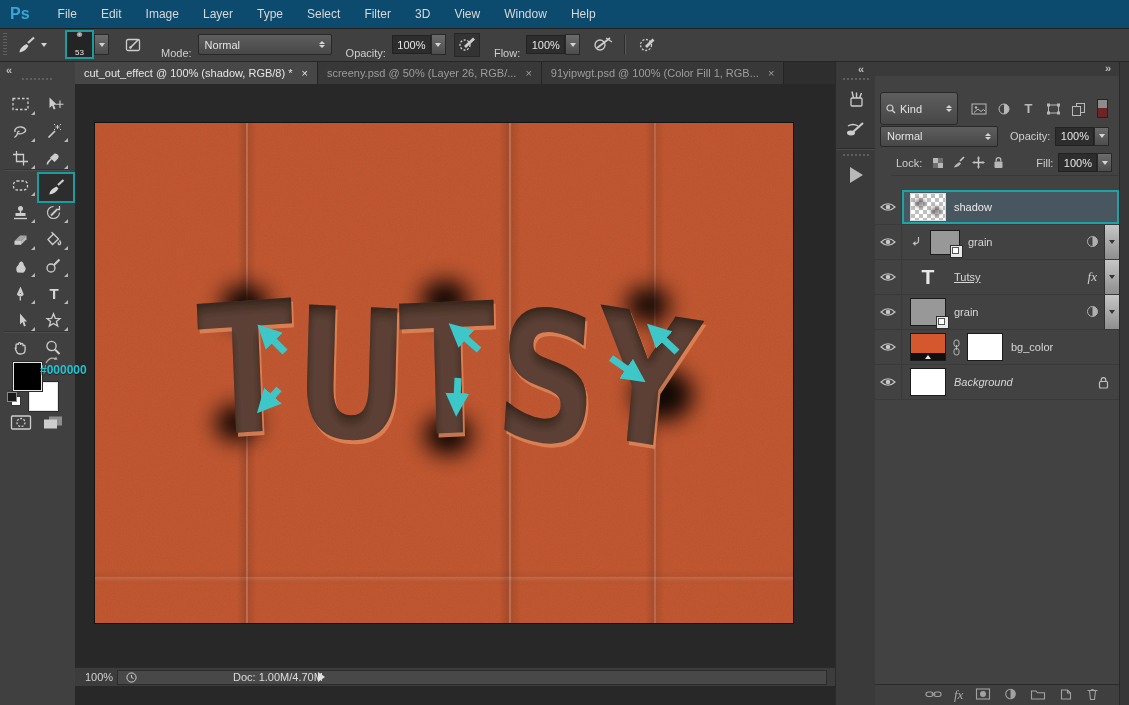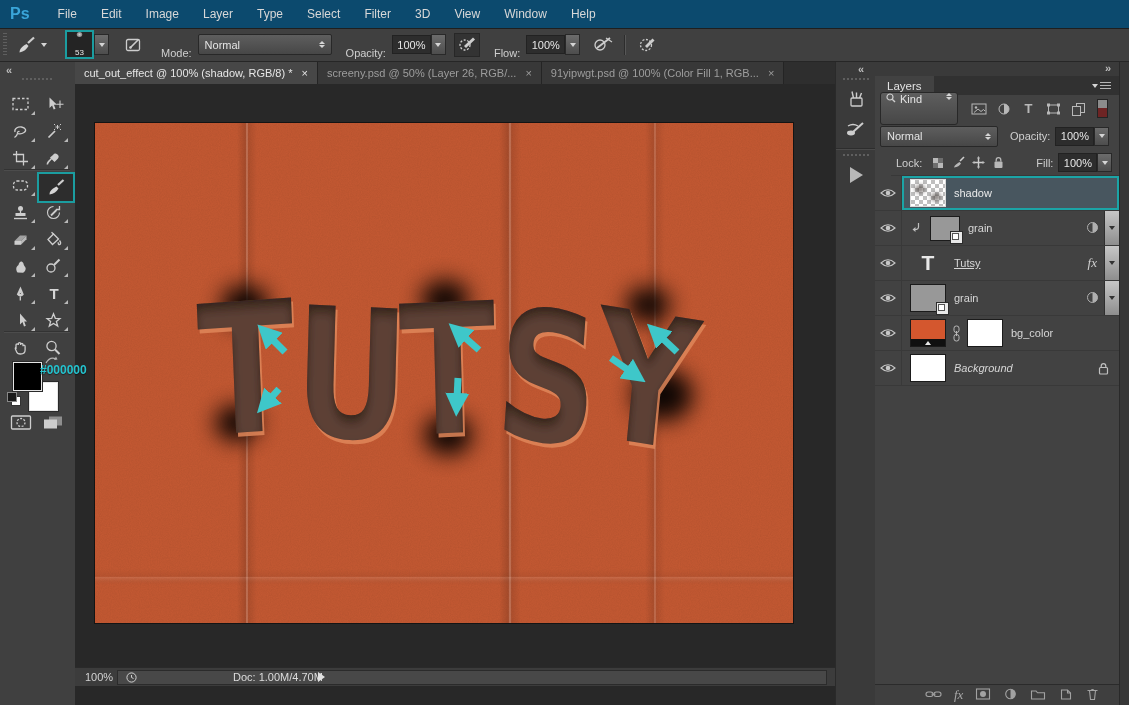--- a/index.html
+++ b/index.html
@@ -82,28 +82,28 @@
          background:repeating-linear-gradient(to right,#5f5f5f 0 2px,transparent 2px 4px);}
   .dsep{position:absolute;left:0;width:100%;height:1px;background:#2d2d2d;box-shadow:0 1px 0 #4a4a4a;}
   
   .rightpanel{position:absolute;left:875px;top:62px;width:244px;bottom:0;background:#424242;}
   .rightedge{position:absolute;left:1119px;top:62px;width:10px;bottom:0;background:#373737;border-left:1px solid #292929;}
   .pdocktop{position:absolute;left:0;top:0;width:100%;height:14px;background:#3a3a3a;}
   .ptabrow{position:absolute;left:0;top:14px;width:100%;height:19px;background:#313131;display:flex;align-items:stretch;}
   .ptab{background:#424242;color:#e2e2e2;padding:0 12px;display:flex;align-items:center;font-size:11.5px;}
   .filterrow{position:absolute;left:0;top:33px;width:100%;height:27px;display:flex;align-items:center;padding-left:5px;box-sizing:border-box;}
   .kindbox{width:78px;height:33px;background:linear-gradient(#5e5e5e,#474747);border:1px solid #282828;border-radius:3px;
-           display:flex;align-items:flex-start;padding:0 5px;box-sizing:border-box;color:#e4e4e4;}
+           display:flex;align-items:center;padding:0 5px;box-sizing:border-box;color:#e4e4e4;}
   .fico{width:25px;height:18px;display:flex;align-items:center;justify-content:center;}
   .fswitch{width:9px;height:17px;border:1px solid #242424;margin-left:6px;
            background:linear-gradient(#8c8c8c 0 50%,#6e2424 50% 100%);}
   .blendrow{position:absolute;left:0;top:60px;width:100%;height:28px;display:flex;align-items:center;padding-left:5px;box-sizing:border-box;}
   .lockrow{position:absolute;left:16px;top:88px;width:100%;height:26px;display:flex;align-items:center;padding-left:5px;box-sizing:border-box;border-bottom:1px solid #383838;}
   .lockico{width:20px;display:flex;justify-content:center;}
-  .layerlist{position:absolute;left:0;top:114px;width:100%;}
+  .layerlist{position:absolute;left:0;top:128px;width:100%;}
   .lrow{display:flex;height:34px;border-bottom:1px solid #393939;align-items:stretch;background:#424242;}
   .eyecell{width:26px;border-right:1px solid #393939;display:flex;align-items:center;justify-content:center;flex:none;}
   .rowbody{flex:1;display:flex;align-items:center;padding-left:8px;gap:8px;position:relative;color:#d6d6d6;}
   .lrow.sel .rowbody{background:#48565f;outline:2px solid #1ba4a6;outline-offset:-2px;color:#eaeaea;}
   .thumb{width:36px;height:28px;border:1px solid #1b1b1b;box-sizing:border-box;position:relative;flex:none;}
   .th-gray{background:#989898;}
   .th-white{background:#ffffff;}
   .th-checker{background-color:#fff;background-image:
       linear-gradient(45deg,#bfbfbf 25%,transparent 25%,transparent 75%,#bfbfbf 75%),
       linear-gradient(45deg,#bfbfbf 25%,transparent 25%,transparent 75%,#bfbfbf 75%);
@@ -493,27 +493,20 @@
       <svg width="20" height="20">
           <path d="M4 2 L17 10 L4 18 Z" fill="#b8b8b8"></path>
         </svg>
     </div>
   </div>
 
   <div class="rightpanel">
     <div class="pdocktop">
       <span class="chev abs" style="right:10px;top:0">»</span>
     </div>
-    <div class="ptabrow">
-      <div class="ptab">Layers</div>
-      <div class="menuico" style="margin-left:auto;margin-right:8px;align-self:center">
-        <span class="caret-d"></span>
-          <span class="hamb"></span>
-      </div>
-    </div>
 
     <div class="filterrow">
       <div class="kindbox">
         <svg width="10" height="10" style="margin-right:4px">
           <circle cx="4" cy="4" r="3" fill="none" stroke="#d0d0d0" stroke-width="1.2"></circle>
           <path d="M6.2 6.2 L9 9" stroke="#d0d0d0" stroke-width="1.4"></path>
         </svg>
         <span>Kind</span>
         <span class="updown">
             <span class="tri-u"></span>

